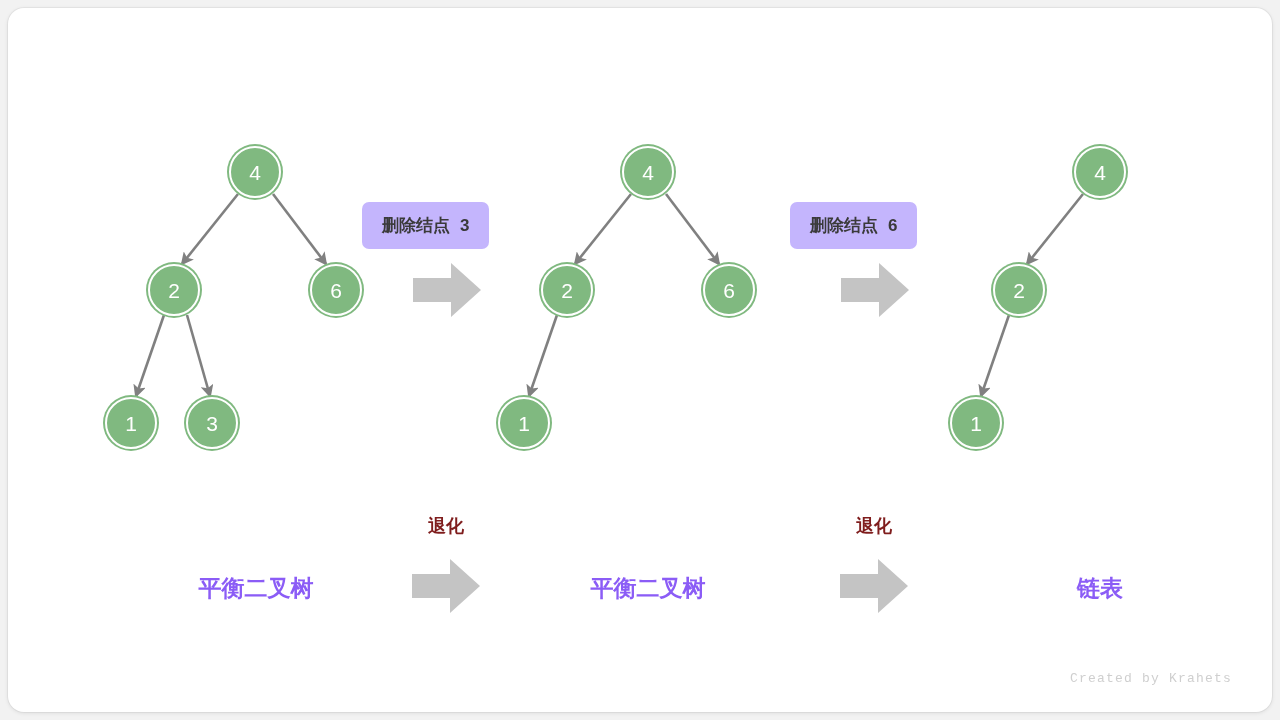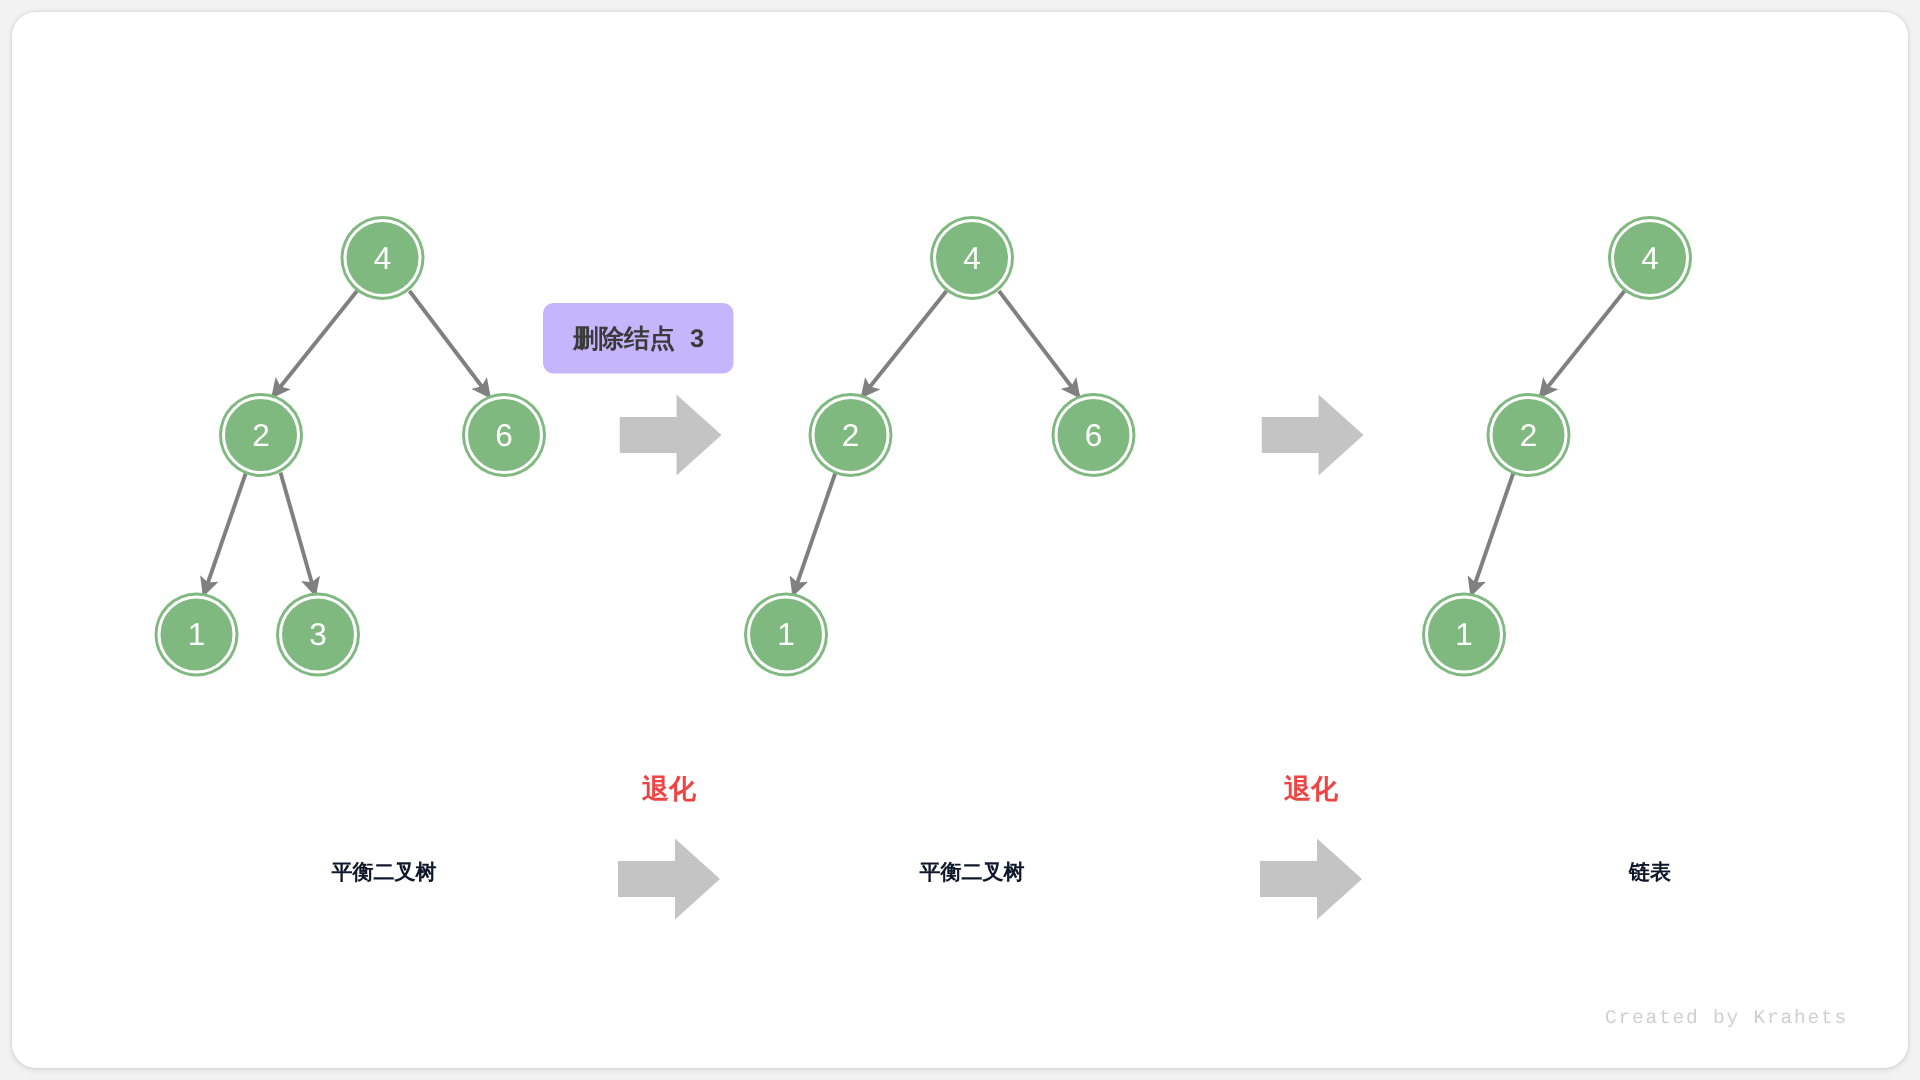--- a/index.html
+++ b/index.html
@@ -84,31 +84,31 @@
   .block-arrow {
     position: absolute;
     width: 68px;
     height: 56px;
     z-index: 4;
   }
   .block-arrow svg { display: block; width: 100%; height: 100%; }
   
   .caption {
     position: absolute;
-    color: #0f172a;
-    font-size: 14px;
+    color: #8b5cf6;
+    font-size: 23px;
     font-weight: bold;
     white-space: nowrap;
     transform: translateX(-50%);
     z-index: 6;
     font-family: "Liberation Sans", "DejaVu Sans", sans-serif;
   }
   .sublabel {
     position: absolute;
-    color: #ef4444;
+    color: #7f1d1d;
     font-size: 18px;
     font-weight: bold;
     white-space: nowrap;
     transform: translateX(-50%);
     z-index: 6;
     font-family: Liberation Serif, serif;
   }
   
   .credit {
     position: absolute;
@@ -185,20 +185,21 @@
         </div>
       </div>
 
     <div class="layer" id="op-layer" style="pointer-events:auto;">
         <div class="chip" style="left: 354px; top: 194px;"><span>删除结点</span><span class="num">3</span></div>
         <div class="block-arrow" style="left: 405px; top: 254px;">
           <svg viewBox="0 0 68 56" xmlns="http://www.w3.org/2000/svg">
             <path d="M0,16 L38,16 L38,1 L68,28 L38,55 L38,40 L0,40 Z" fill="#c4c4c4"></path>
           </svg>
         </div>
+        <div class="chip" style="left: 782px; top: 194px;"><span>删除结点</span><span class="num">6</span></div>
         <div class="block-arrow" style="left: 833px; top: 254px;">
           <svg viewBox="0 0 68 56" xmlns="http://www.w3.org/2000/svg">
             <path d="M0,16 L38,16 L38,1 L68,28 L38,55 L38,40 L0,40 Z" fill="#c4c4c4"></path>
           </svg>
         </div>
       </div>
 
     <div class="layer" id="caption-layer" style="pointer-events:auto;">
         <div class="caption" style="left: 248px; top: 565px;">平衡二叉树</div>
         <div class="caption" style="left: 640px; top: 565px;">平衡二叉树</div>

